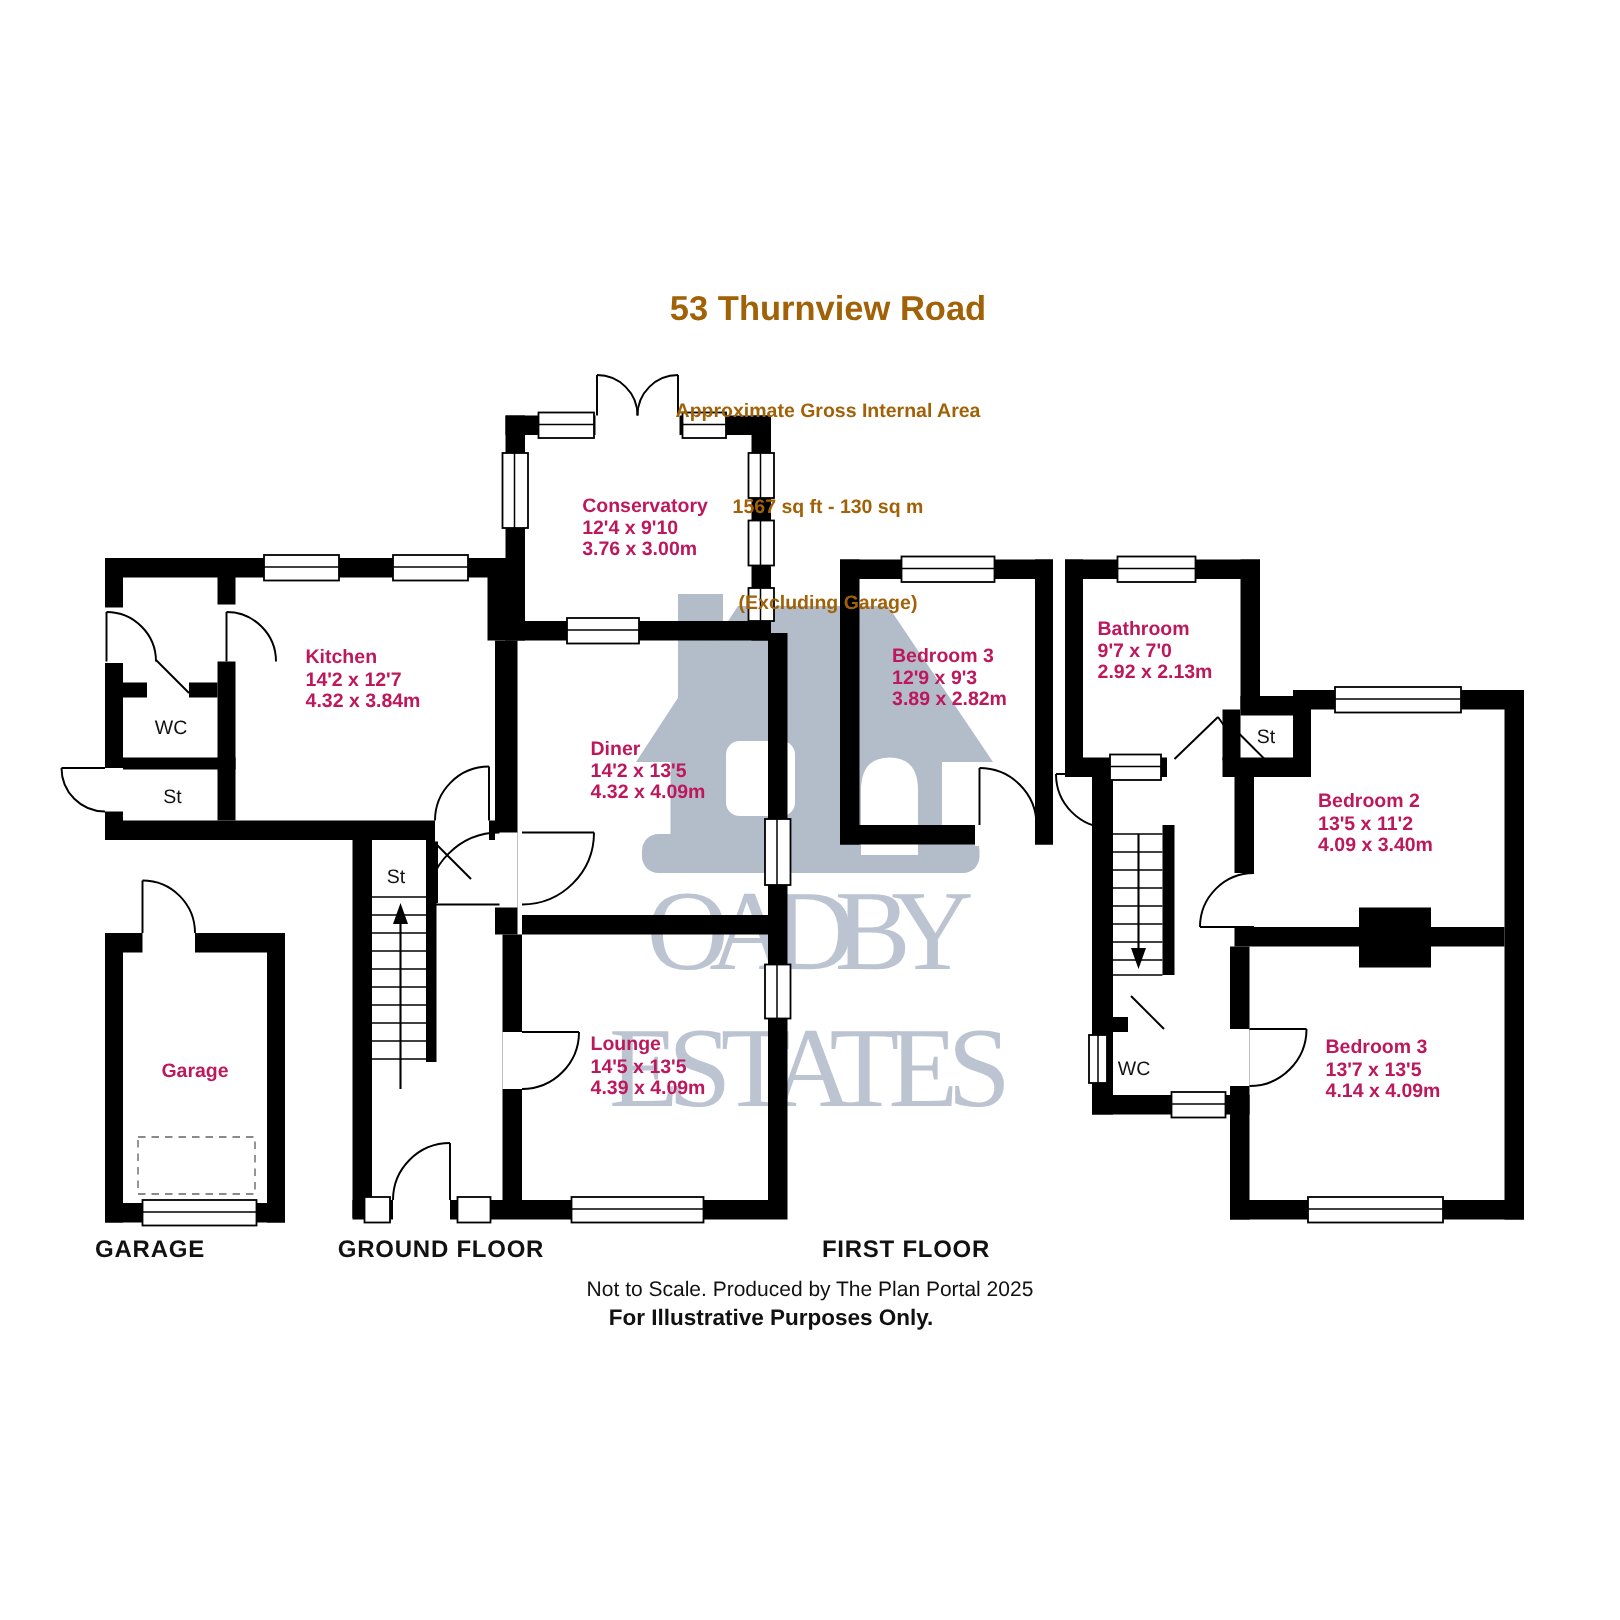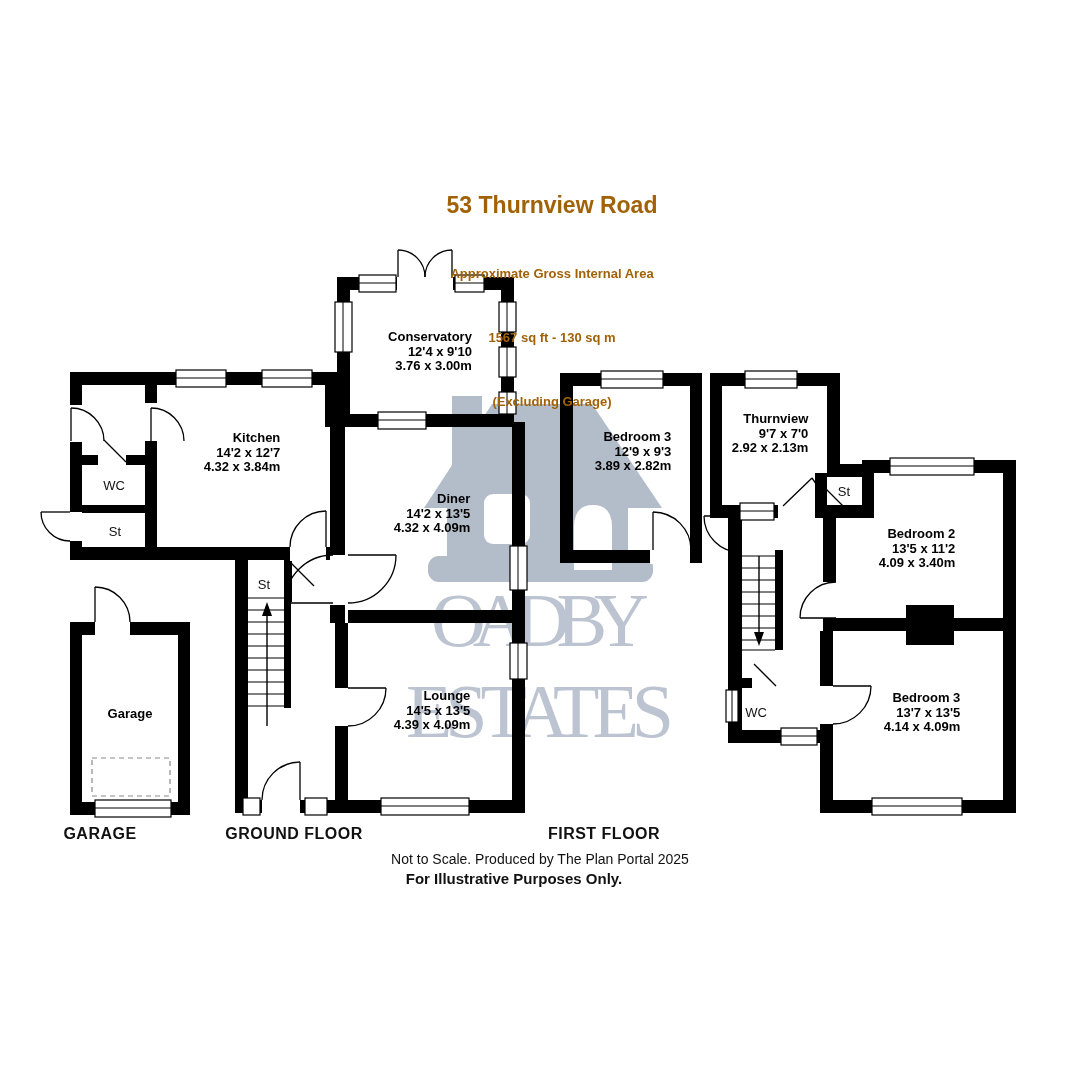--- a/index.html
+++ b/index.html
@@ -1,22 +1,22 @@
 <!DOCTYPE html>
 <html><head>
 <meta charset="utf-8">
 <style>
   html,body{margin:0;padding:0;background:#ffffff;}
   .canvas{position:relative;width:1080px;height:1080px;background:#fff;overflow:hidden;
           font-family:"Liberation Sans", sans-serif;}
   .title-block{position:absolute;left:12px;top:192px;width:1080px;text-align:center;color:#a16207;}
   .title-main{font-size:23px;font-weight:bold;line-height:26px;}
   .title-sub{font-size:13px;font-weight:bold;line-height:16px;margin-top:48px;}
-  .room-label{position:absolute;transform:translate(-50%,-50%);text-align:right;
-              font-size:13px;font-weight:bold;color:#000000;line-height:14.5px;white-space:nowrap;}
+  .room-label{position:absolute;transform:translate(-50%,-50%);text-align:left;
+              font-size:13px;font-weight:bold;color:#be185d;line-height:14.5px;white-space:nowrap;}
   .small-label{position:absolute;transform:translate(-50%,-50%);font-size:13px;font-weight:normal;
                color:#111;white-space:nowrap;}
   .floor-label{position:absolute;transform:translate(-50%,-50%);font-size:16px;font-weight:bold;
                color:#111;letter-spacing:0.5px;white-space:nowrap;}
   .footer-1{position:absolute;left:0;top:851px;width:1080px;text-align:center;font-size:14px;color:#111;}
   .footer-2{position:absolute;left:0;top:870px;width:1028px;text-align:center;font-size:15px;font-weight:bold;color:#111;}
   svg{position:absolute;left:0;top:0;}
   .wall{fill:#000;}
   .erase{fill:#fff;}
   .win{fill:#fff;stroke:#000;stroke-width:1.2;}
@@ -273,21 +273,21 @@
   </div>
   <div class="room-label" style="left:130px;top:714px">
     <div>Garage</div>
   </div>
   <div class="room-label" style="left:633px;top:452px">
     <div>Bedroom 3</div>
       <div>12'9 x 9'3</div>
       <div>3.89 x 2.82m</div>
   </div>
   <div class="room-label" style="left:770px;top:434px">
-    <div>Thurnview</div>
+    <div>Bathroom</div>
       <div>9'7 x 7'0</div>
       <div>2.92 x 2.13m</div>
   </div>
   <div class="room-label" style="left:917px;top:549px">
     <div>Bedroom 2</div>
       <div>13'5 x 11'2</div>
       <div>4.09 x 3.40m</div>
   </div>
   <div class="room-label" style="left:922px;top:713px">
     <div>Bedroom 3</div>

